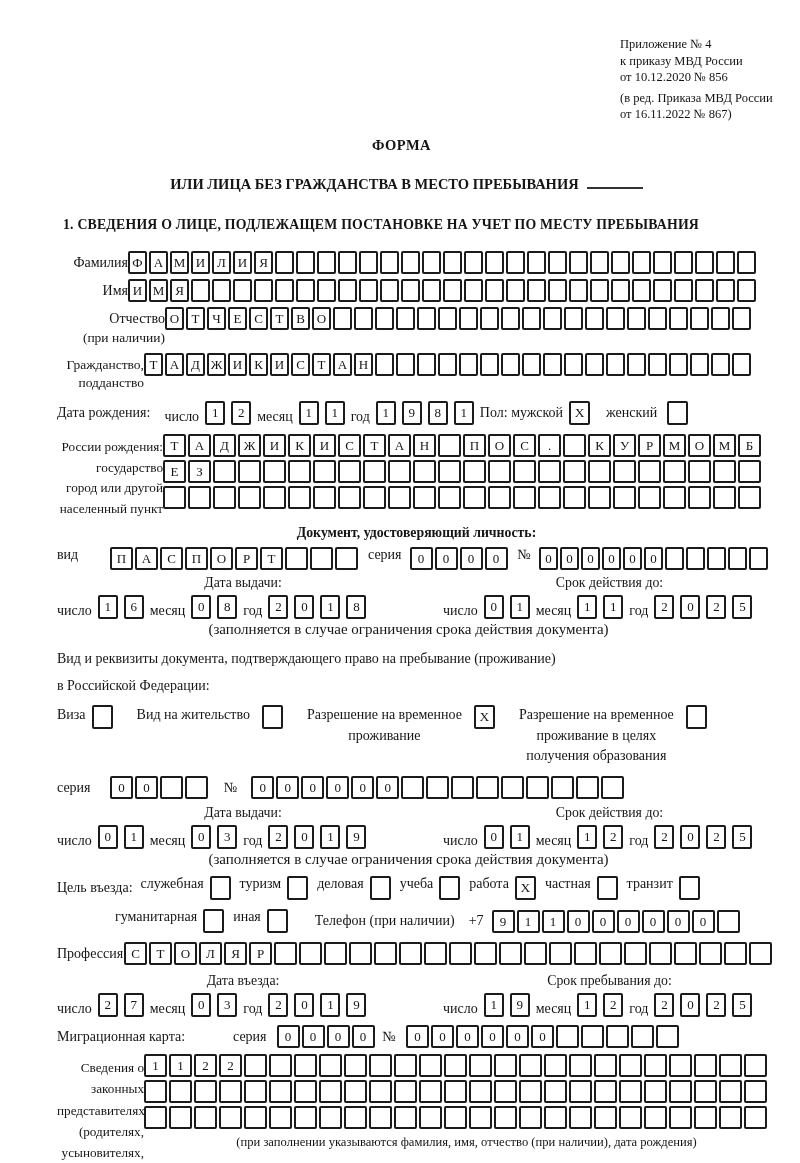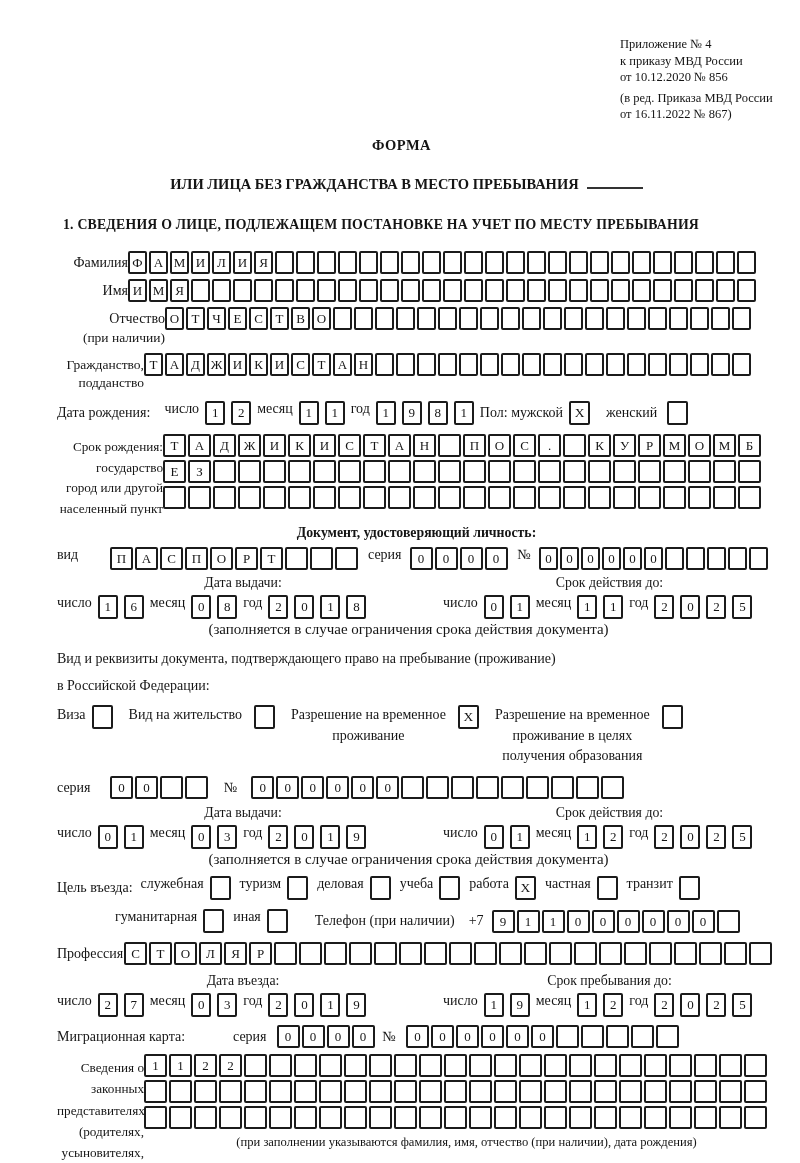--- a/index.html
+++ b/index.html
@@ -26,33 +26,33 @@
   
   .cells{display:inline-flex;flex-wrap:nowrap;}
   .cell{box-sizing:content-box;flex:none;display:inline-block;width:15px;height:19px;border:2px solid #1b1b1b;
         border-radius:2px;margin-right:2px;background:#fff;text-align:center;line-height:19px;
         font-size:13px;font-family:"Liberation Serif",serif;}
   .w .cell{width:19px;margin-right:2px;}           
   .d .cell{width:16px;height:20px;margin-right:6px;} 
   .cb{width:17px;height:20px;margin-right:0;font-size:13.5px;}
 
   
-  .dgroup{display:inline-flex;align-items:flex-start;white-space:nowrap;}
+  .dgroup{display:inline-flex;align-items:flex-end;white-space:nowrap;}
   .dgroup .dlab{margin-right:6px;}
   .dcols{display:flex;margin-bottom:2px;}
   .dcol1{width:372px;flex:none;}
   .dcol2{flex:1;padding-left:14px;}
   .dhdr{text-align:center;font-size:13.8px;margin-bottom:2px;}
   .note{font-size:15px;text-align:center;padding-right:16px;margin:1px 0 8px 0;}
 
   .doc-heading{text-align:center;font-weight:bold;font-size:13.8px;margin:6px 0 6px 0;}
 
   .inline-lab{padding:3px 8px 0 8px;white-space:nowrap;}
   .perm-row{margin-top:6px;margin-bottom:10px;}
-  .pitem{display:inline-flex;align-items:flex-start;margin-right:16px;}
+  .pitem{display:inline-flex;align-items:flex-start;margin-right:24px;}
   .pitem .plines{text-align:center;line-height:1.45;margin-right:12px;}
   .opt{display:inline-flex;margin-right:9px;white-space:nowrap;}
   .opt .olab{margin-right:6px;}
 
   .center-note{font-size:12.6px;text-align:center;padding-left:120px;margin-top:6px;}
   .stack .cells{display:flex;margin-bottom:3px;}
 </style>
 </head>
 <body>
 
@@ -252,21 +252,21 @@
       <span style="width:6px;"></span>
       <span class="cell cb">X</span>
       <span style="width:16px;"></span>
       <span>женский</span>
       <span style="width:10px;"></span>
       <span class="cell cb"></span>
     </div>
 
     <div class="row stack">
       <span class="lab" style="width:106px;font-size:13.2px;line-height:1.55;">
-        <span>Срок рождения:</span><br>
+        <span>России рождения:</span><br>
         <span>государство</span><br>
         <span>город или другой</span><br>
         <span>населенный пункт</span>
       </span>
       <span>
         <span class="cells w">
             <span class="cell">Т</span>
             <span class="cell">А</span>
             <span class="cell">Д</span>
             <span class="cell">Ж</span>

